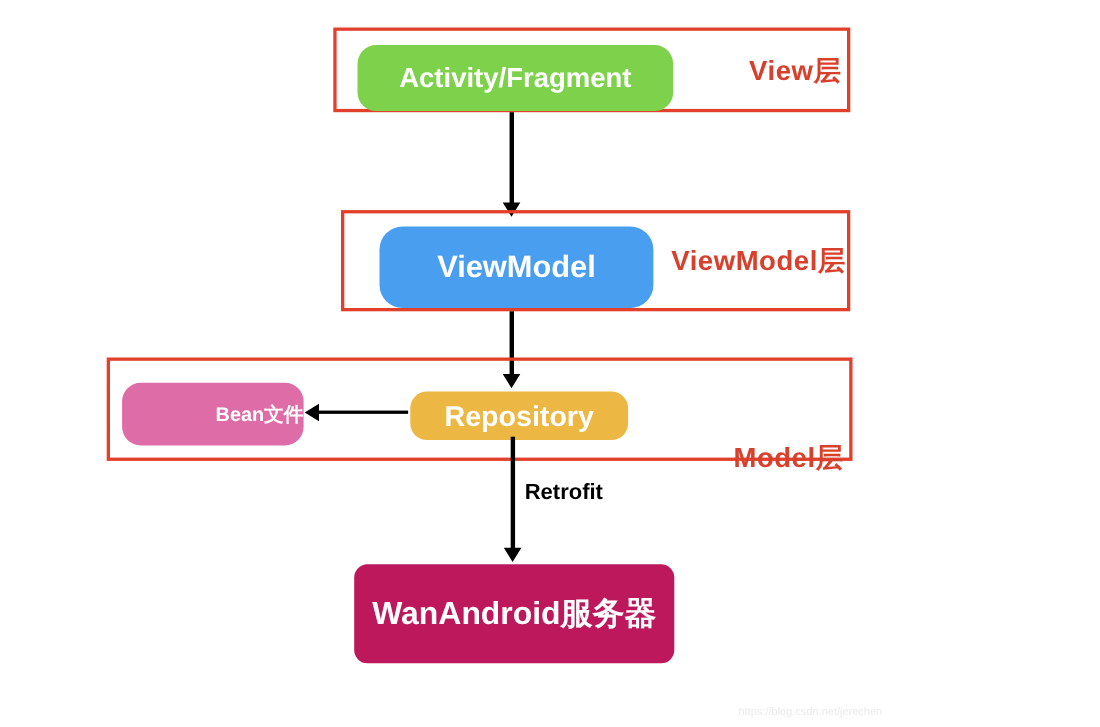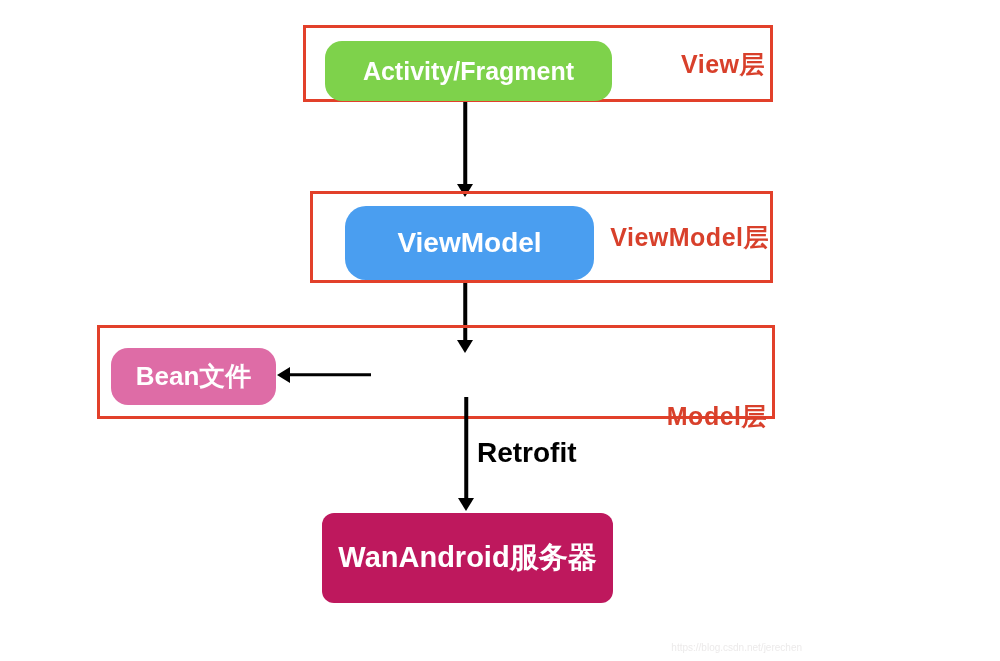--- a/index.html
+++ b/index.html
@@ -35,21 +35,21 @@
     display: flex;
     align-items: center;
     justify-content: center;
     color: #ffffff;
     font-weight: bold;
     white-space: nowrap;
     box-sizing: border-box;
   }
   .node-activity   { background: #7ed24b; border-radius: 17px; font-size: 25px; }
   .node-viewmodel  { background: #4a9ef0; border-radius: 21px; font-size: 28px; }
-  .node-bean       { background: #de6ca6; border-radius: 17px; font-size: 26px; }
+  .node-bean       { background: #de6ca6; border-radius: 17px; font-size: 18px; justify-content: flex-end; }
   .node-repository { background: #ecb843; border-radius: 15px; font-size: 26px; }
   .node-server     { background: #be185d; border-radius: 12px; font-size: 29px; justify-content: center; }
 
   
   .arrow-v { position: absolute; width: 18px; }
   .arrow-v .shaft {
     position: absolute; left: 50%; transform: translateX(-50%);
     top: 0; bottom: 11px; width: 3.5px; background: #000;
   }
   .arrow-v .head {
@@ -69,21 +69,21 @@
     position: absolute; top: 50%; transform: translateY(-50%); left: 0;
     width: 0; height: 0;
     border-top: 8px solid transparent;
     border-bottom: 8px solid transparent;
     border-right: 13px solid #000;
   }
   .edge-label {
     position: absolute;
     color: #000000;
     font-weight: bold;
-    font-size: 28px;
+    font-size: 20px;
     white-space: nowrap;
   }
   .watermark {
     position: absolute;
     right: 10px;
     bottom: 8px;
     font-size: 10px;
     color: #eceaea;
     white-space: nowrap;
   }
@@ -114,20 +114,23 @@
 
   <div class="arrow-v" style="left:456px; top:283px; height:70px;">
     <div class="shaft"></div>
     <div class="head"></div>
   </div>
 
   <div class="layer-rect" style="left:97px; top:325px; width:678px; height:94px;">
     <div class="node node-bean" style="left:11px; top:20px; width:165px; height:57px;">
       <span>Bean文件</span>
     </div>
+    <div class="node node-repository" style="left:273px; top:28px; width:198px; height:44px;">
+      <span>Repository</span>
+    </div>
     <div class="layer-label" style="right:5px;margin-top:44px;">Model层</div>
   </div>
 
   <div class="arrow-h" style="left:277px; top:366px; width:94px;">
     <div class="shaft"></div>
     <div class="head"></div>
   </div>
 
   <div class="arrow-v" style="left:457px; top:397px; height:114px;">
     <div class="shaft"></div>

